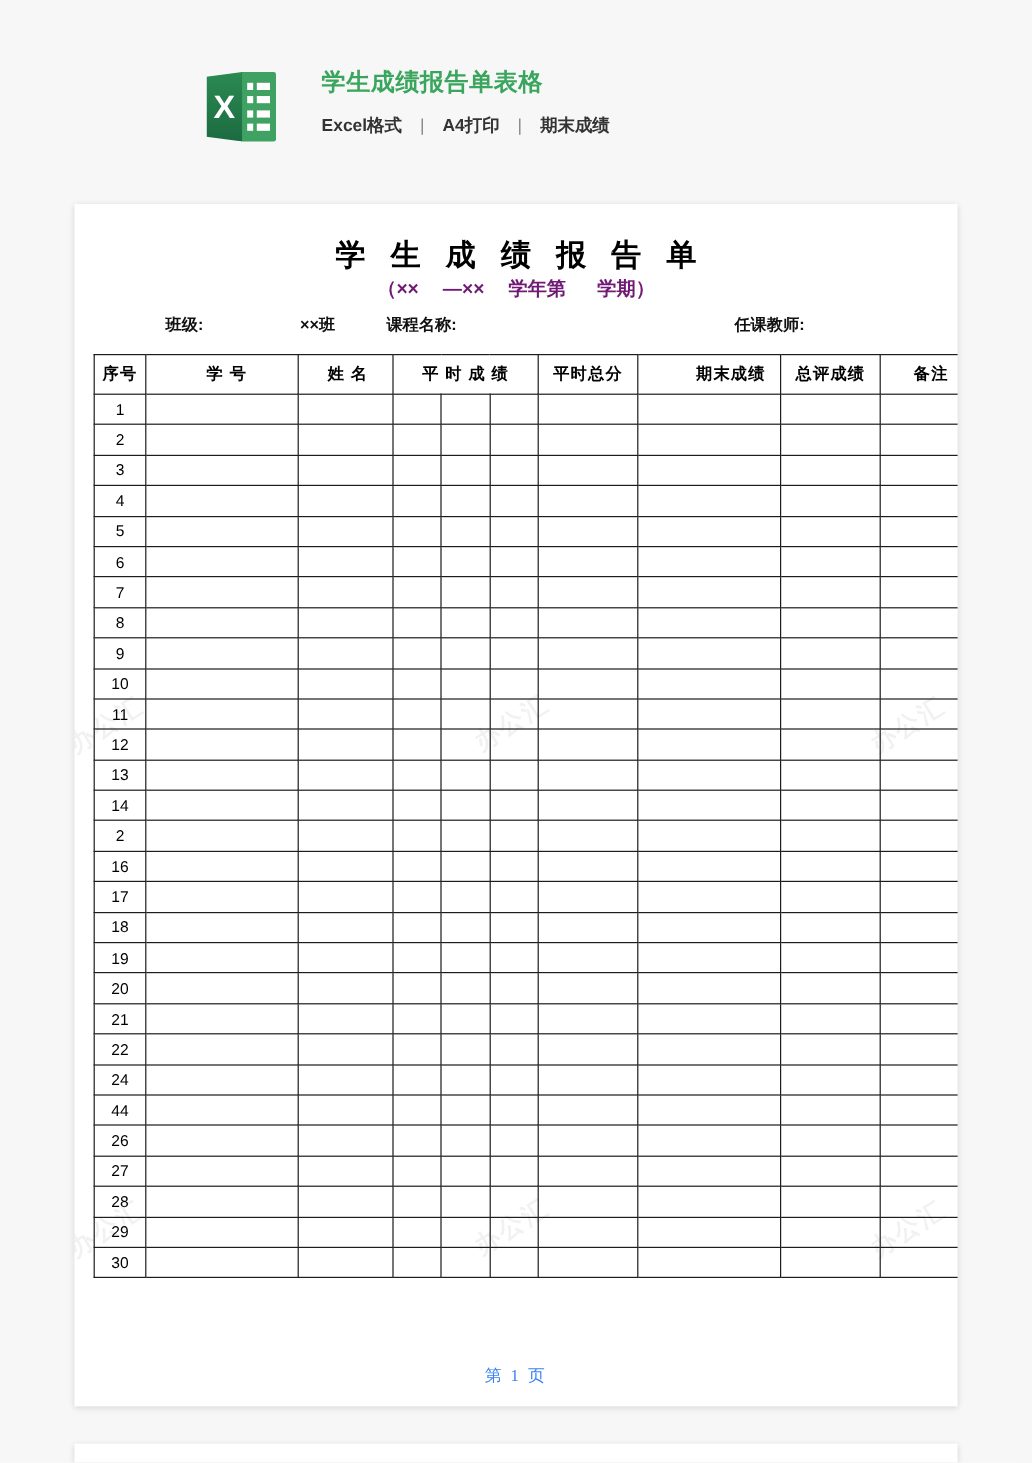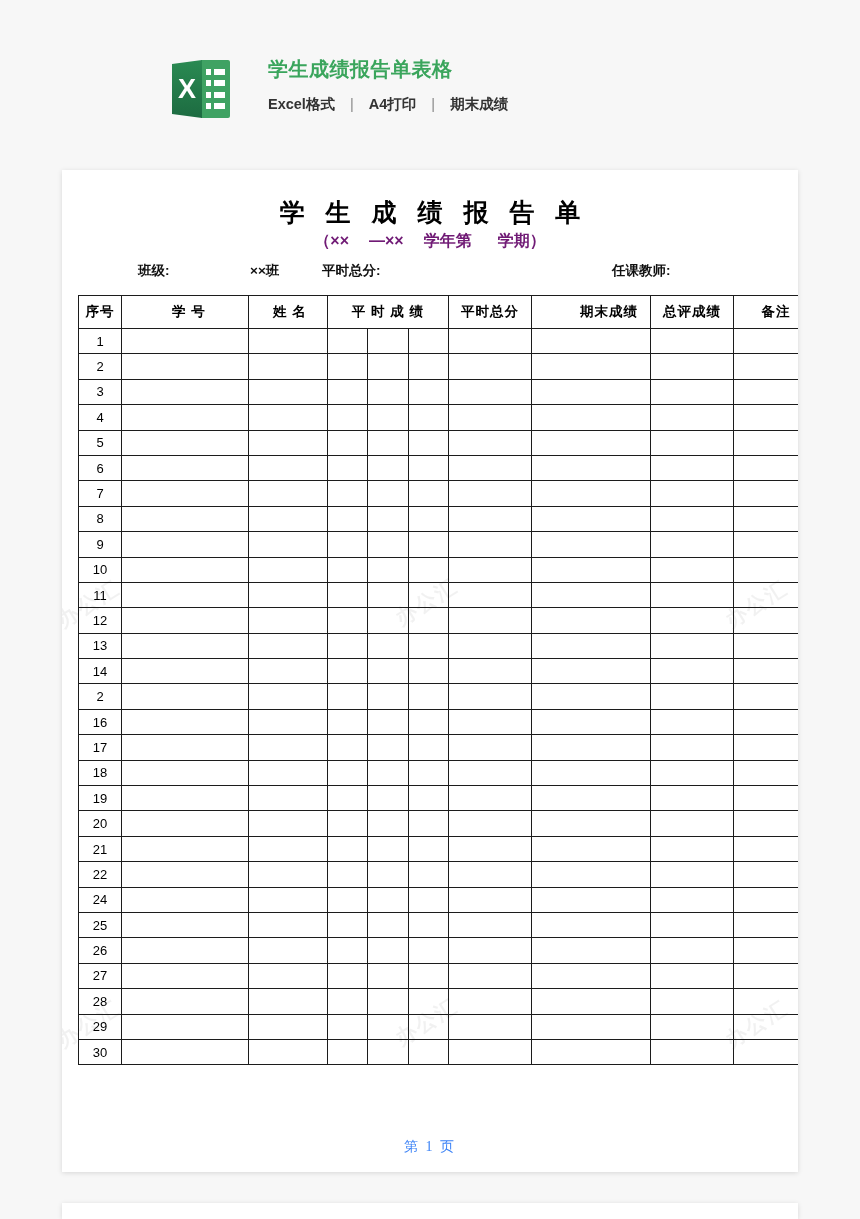--- a/index.html
+++ b/index.html
@@ -280,21 +280,21 @@
 
     <div class="doc-title">学 生 成 绩 报 告 单</div>
 
     <div class="doc-subtitle">
       <span>（</span><span>××</span><span class="sp"></span><span>—</span><span>××</span><span class="sp"></span><span>学年第</span><span class="sp2"></span><span>学期</span><span>）</span>
     </div>
 
     <div class="meta-row">
       <span class="m-class">班级:</span>
       <span class="m-classv">××班</span>
-      <span class="m-course">平时总分:</span>
+      <span class="m-course">课程名称:</span>
       <span class="m-teacher">任课教师:</span>
     </div>
 
     <table class="grade-table">
       <thead>
         <tr>
           <th class="c-seq">序号</th>
           <th class="c-sid">学  号</th>
           <th class="c-name">姓 名</th>
           <th class="c-usual" colspan="3">平 时 成 绩</th>
@@ -575,21 +575,21 @@
             <td></td>
             <td class="u1"></td>
             <td class="u2"></td>
             <td class="u3"></td>
             <td></td>
             <td></td>
             <td></td>
             <td></td>
           </tr>
           <tr>
-            <td class="seq">25</td>
+            <td class="seq">44</td>
             <td></td>
             <td></td>
             <td class="u1"></td>
             <td class="u2"></td>
             <td class="u3"></td>
             <td></td>
             <td></td>
             <td></td>
             <td></td>
           </tr>

